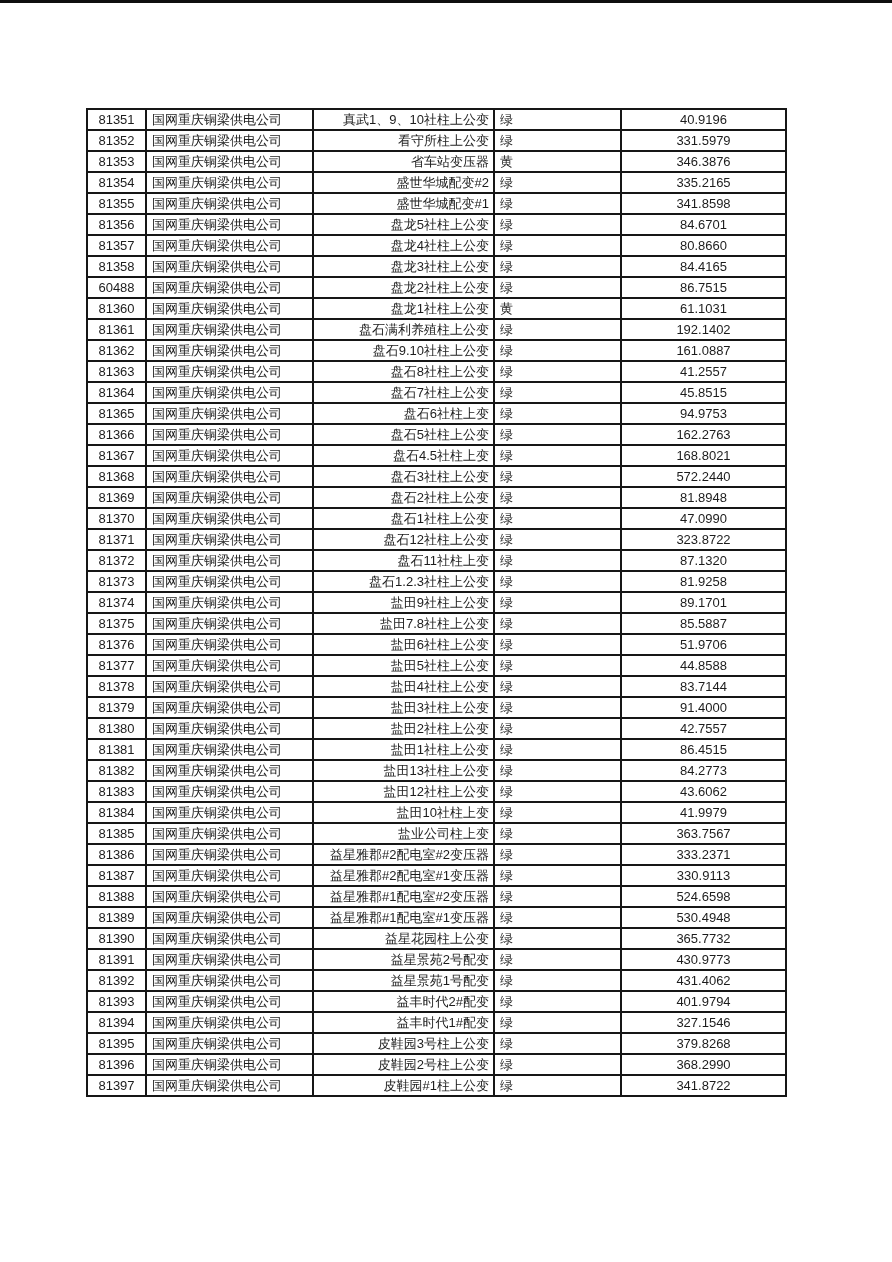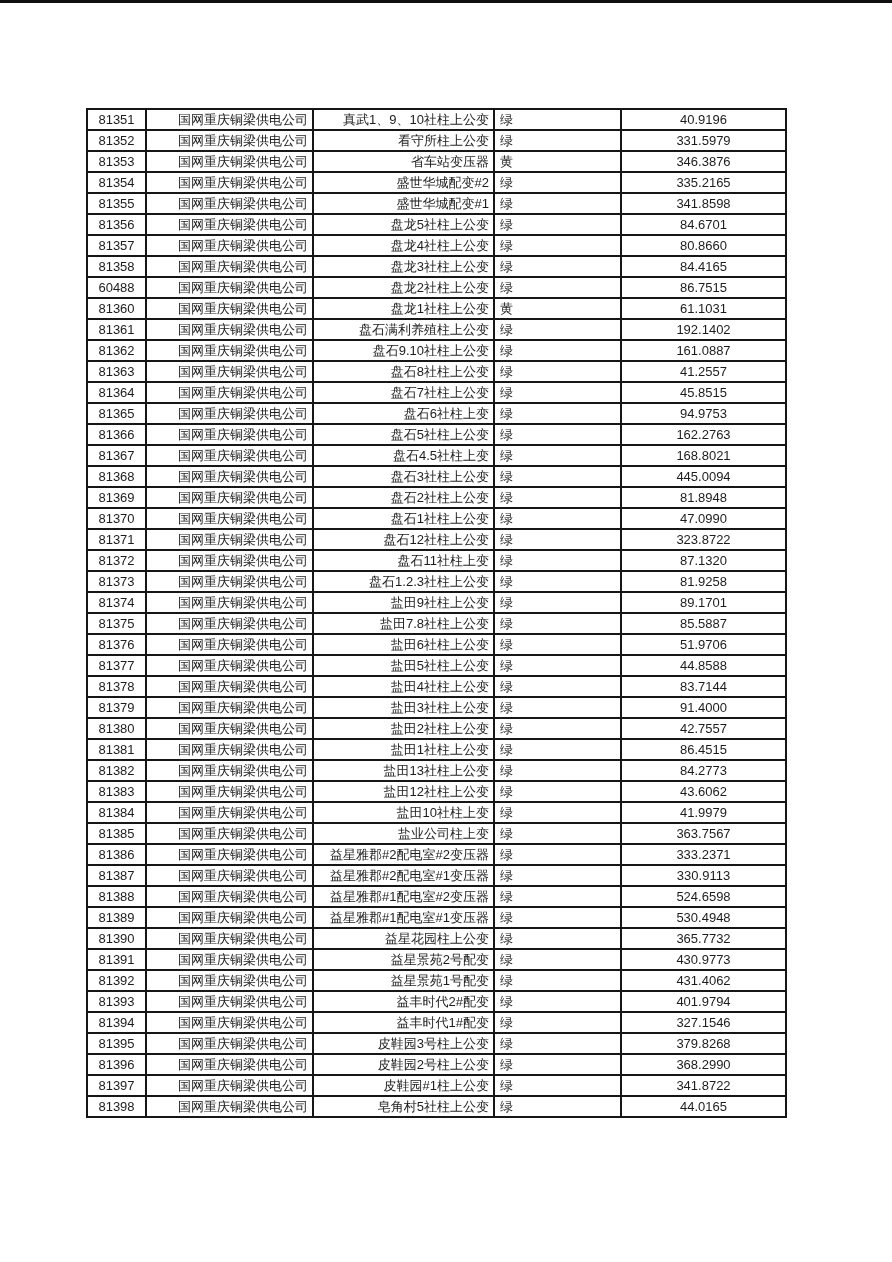--- a/index.html
+++ b/index.html
@@ -38,21 +38,21 @@
     white-space: nowrap;
     overflow: hidden;
     vertical-align: middle;
   }
   .col-id     { width: 59px;  }
   .col-company{ width: 167px; }
   .col-device { width: 181px; }
   .col-status { width: 127px; }
   .col-value  { width: 165px; }
   td.cell-id    { text-align: center; }
-  td.cell-company { text-align: right; padding-left: 5px; }
+  td.cell-company { text-align: left; padding-left: 5px; }
   td.cell-device  { text-align: right; padding-left: 5px; }
   td.cell-status  { text-align: left; padding-left: 5px; }
   td.cell-value   { text-align: center; }
 </style>
 </head>
 <body>
 
 <div class="top-rule"></div>
 
 <table class="data-table">
@@ -181,21 +181,21 @@
         <td class="cell-company">国网重庆铜梁供电公司</td>
         <td class="cell-device">盘石4.5社柱上变</td>
         <td class="cell-status">绿</td>
         <td class="cell-value">168.8021</td>
       </tr>
       <tr>
         <td class="cell-id">81368</td>
         <td class="cell-company">国网重庆铜梁供电公司</td>
         <td class="cell-device">盘石3社柱上公变</td>
         <td class="cell-status">绿</td>
-        <td class="cell-value">445.0094</td>
+        <td class="cell-value">572.2440</td>
       </tr>
       <tr>
         <td class="cell-id">81369</td>
         <td class="cell-company">国网重庆铜梁供电公司</td>
         <td class="cell-device">盘石2社柱上公变</td>
         <td class="cell-status">绿</td>
         <td class="cell-value">81.8948</td>
       </tr>
       <tr>
         <td class="cell-id">81370</td>
@@ -385,22 +385,15 @@
         <td class="cell-device">皮鞋园2号柱上公变</td>
         <td class="cell-status">绿</td>
         <td class="cell-value">368.2990</td>
       </tr>
       <tr>
         <td class="cell-id">81397</td>
         <td class="cell-company">国网重庆铜梁供电公司</td>
         <td class="cell-device">皮鞋园#1柱上公变</td>
         <td class="cell-status">绿</td>
         <td class="cell-value">341.8722</td>
-      </tr>
-      <tr>
-        <td class="cell-id">81398</td>
-        <td class="cell-company">国网重庆铜梁供电公司</td>
-        <td class="cell-device">皂角村5社柱上公变</td>
-        <td class="cell-status">绿</td>
-        <td class="cell-value">44.0165</td>
       </tr>
     </tbody>
 </table>
 
 </body></html>

